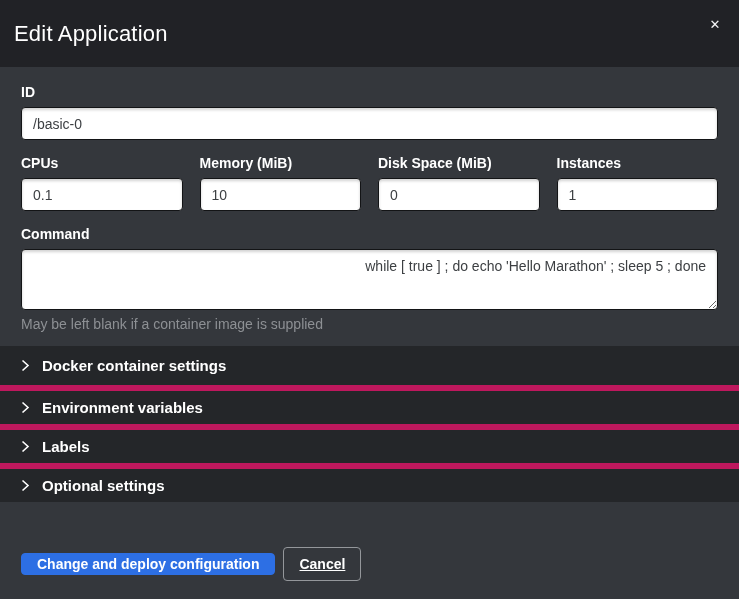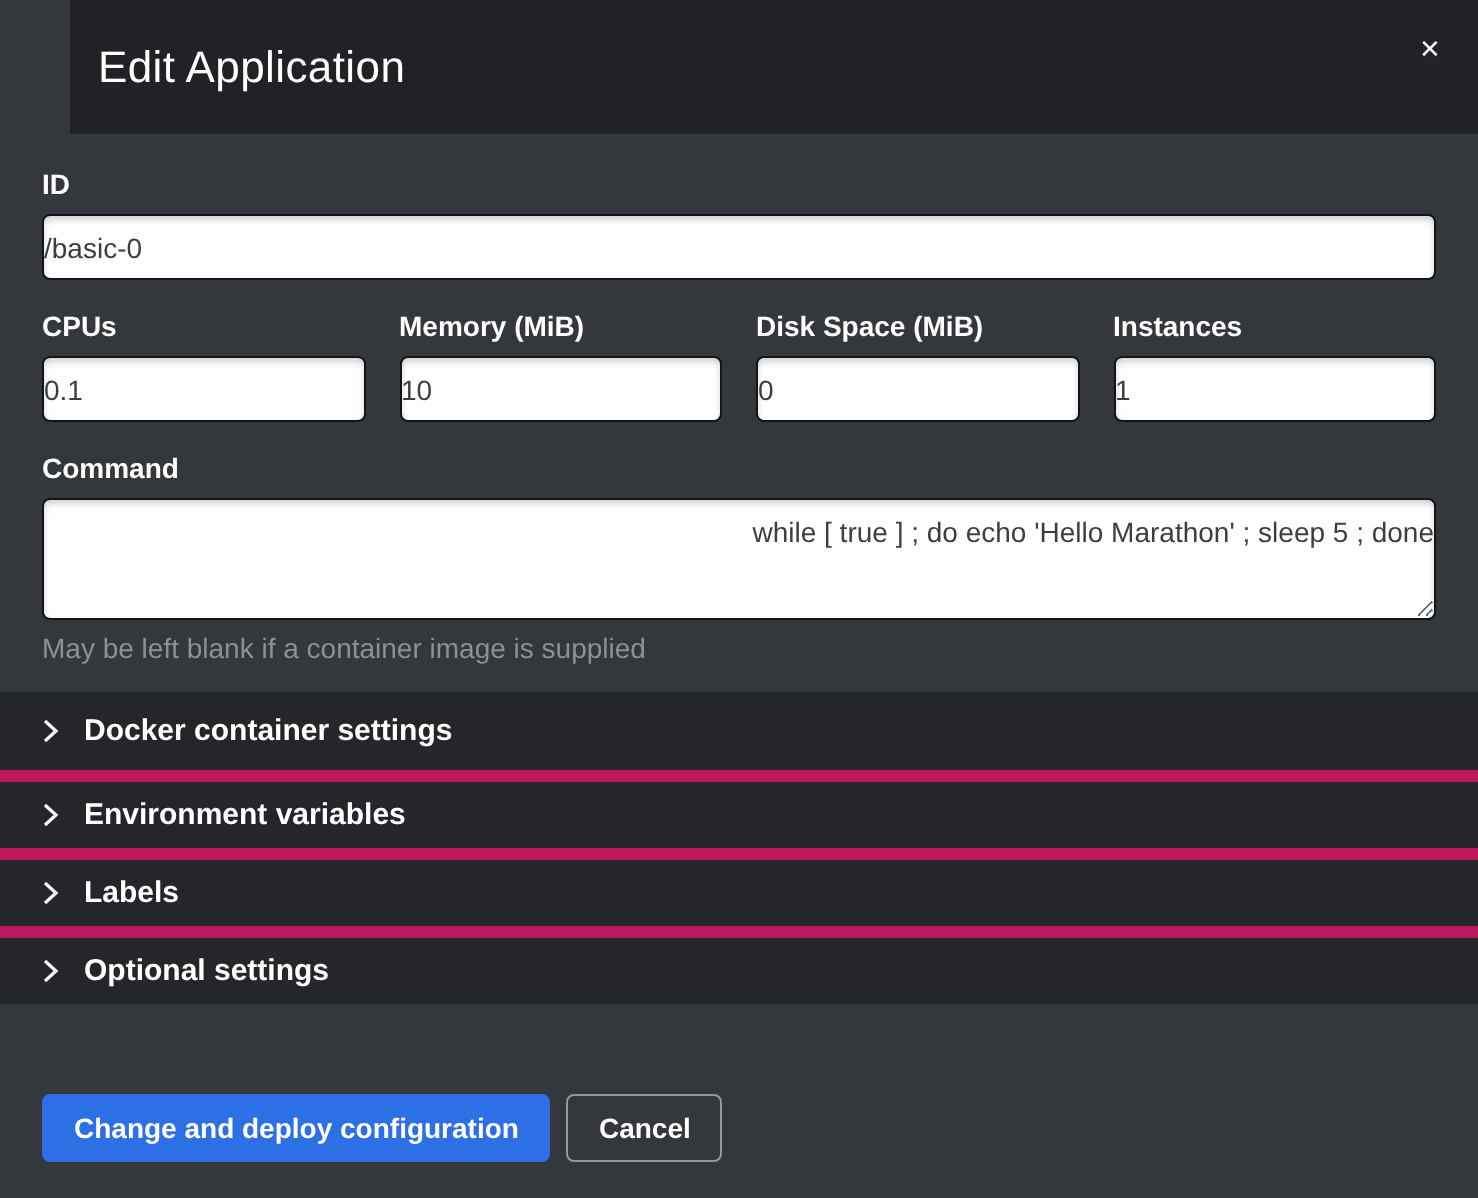--- a/index.html
+++ b/index.html
@@ -15,21 +15,20 @@
     background: #34373c;
   }
   
   .modal-header {
     position: relative;
     height: 67px;
     flex: 0 0 67px;
     background: #212226;
     display: flex; align-items: center;
     padding: 0 16px 0 14px;
-    margin-left: 35px;
   }
   .modal-title {
     color: #ffffff;
     font-size: 22px;
     font-weight: 500;
     letter-spacing: .2px;
   }
   .close-btn {
     position: absolute;
     top: 14px; right: 14px;
@@ -54,21 +53,21 @@
   }
   .text-input, .text-area {
     width: 100%;
     background: #ffffff;
     border: 1px solid #131416;
     border-radius: 4px;
     box-shadow: inset 0 2px 3px rgba(0,0,0,0.18);
     color: #3c3f42;
     font-family: "Liberation Sans", "DejaVu Sans", sans-serif;
     font-size: 14px;
-    padding: 7px 0;
+    padding: 7px 11px;
     outline: none;
   }
   .text-input { height: 33px; }
   .field-group { margin-bottom: 15px; }
   .quad-row {
     display: grid;
     grid-template-columns: repeat(4, 1fr);
     column-gap: 17px;
     margin-bottom: 15px;
   }
@@ -112,21 +111,21 @@
   }
   
   .modal-footer {
     flex: 0 0 70px;
     background: #34373c;
     display: flex;
     align-items: center;
     padding: 0 21px;
   }
   .btn {
-    height: 34px;
+    height: 22px;
     border-radius: 4px;
     font-family: "Liberation Sans", "DejaVu Sans", sans-serif;
     font-size: 14px;
     font-weight: 600;
     cursor: pointer;
     display: inline-flex;
     align-items: center;
     justify-content: center;
   }
   .btn-primary {
@@ -134,20 +133,21 @@
     border: 1px solid #2d6fe4;
     color: #ffffff;
     padding: 0 15px;
   }
   .btn-cancel {
     background: transparent;
     border: 1px solid #94979b;
     color: #ffffff;
     padding: 16px 15px;
     margin-left: 8px;
+    text-decoration: underline;
   }
 </style>
 </head>
 <body>
 
 <div class="modal">
 
   <div class="modal-header">
     <div class="modal-title">Edit Application</div>
     <button class="close-btn">✕</button>

